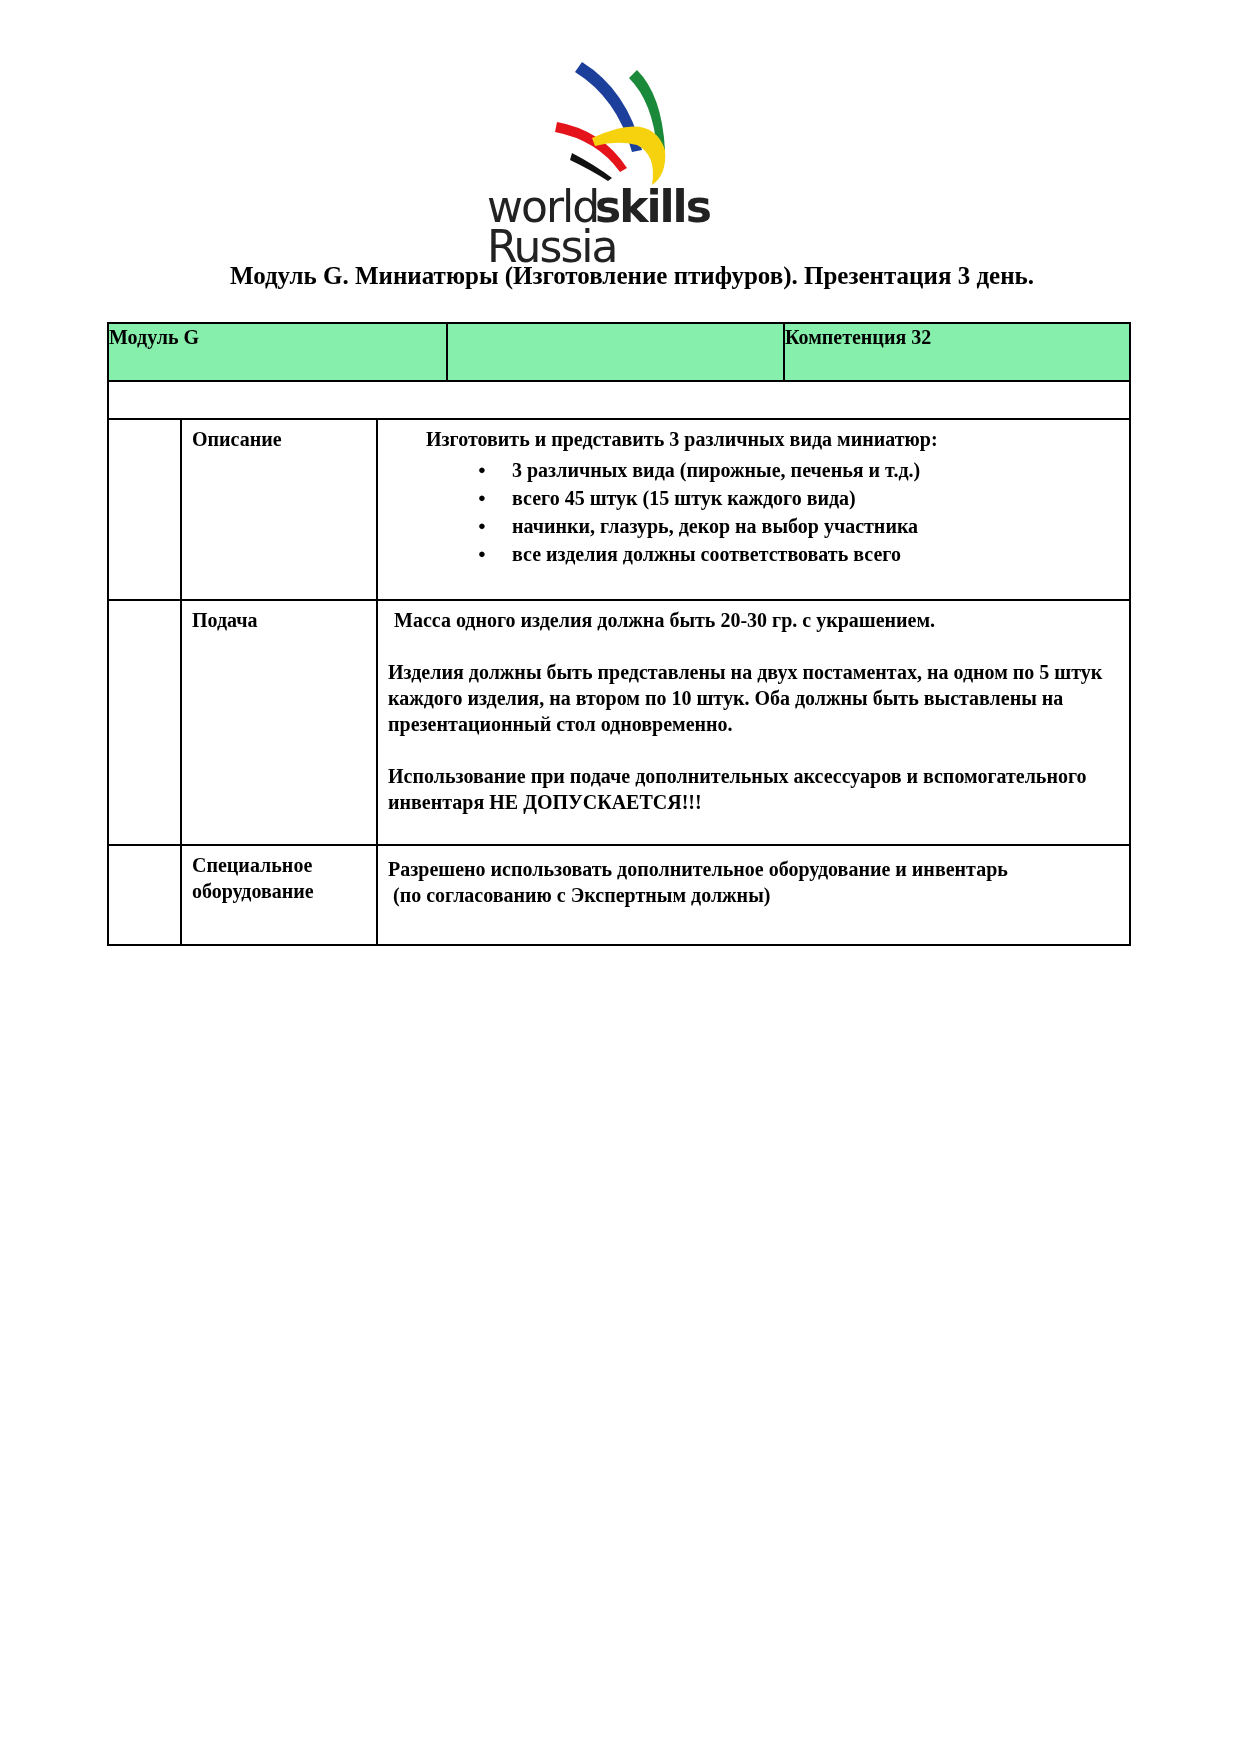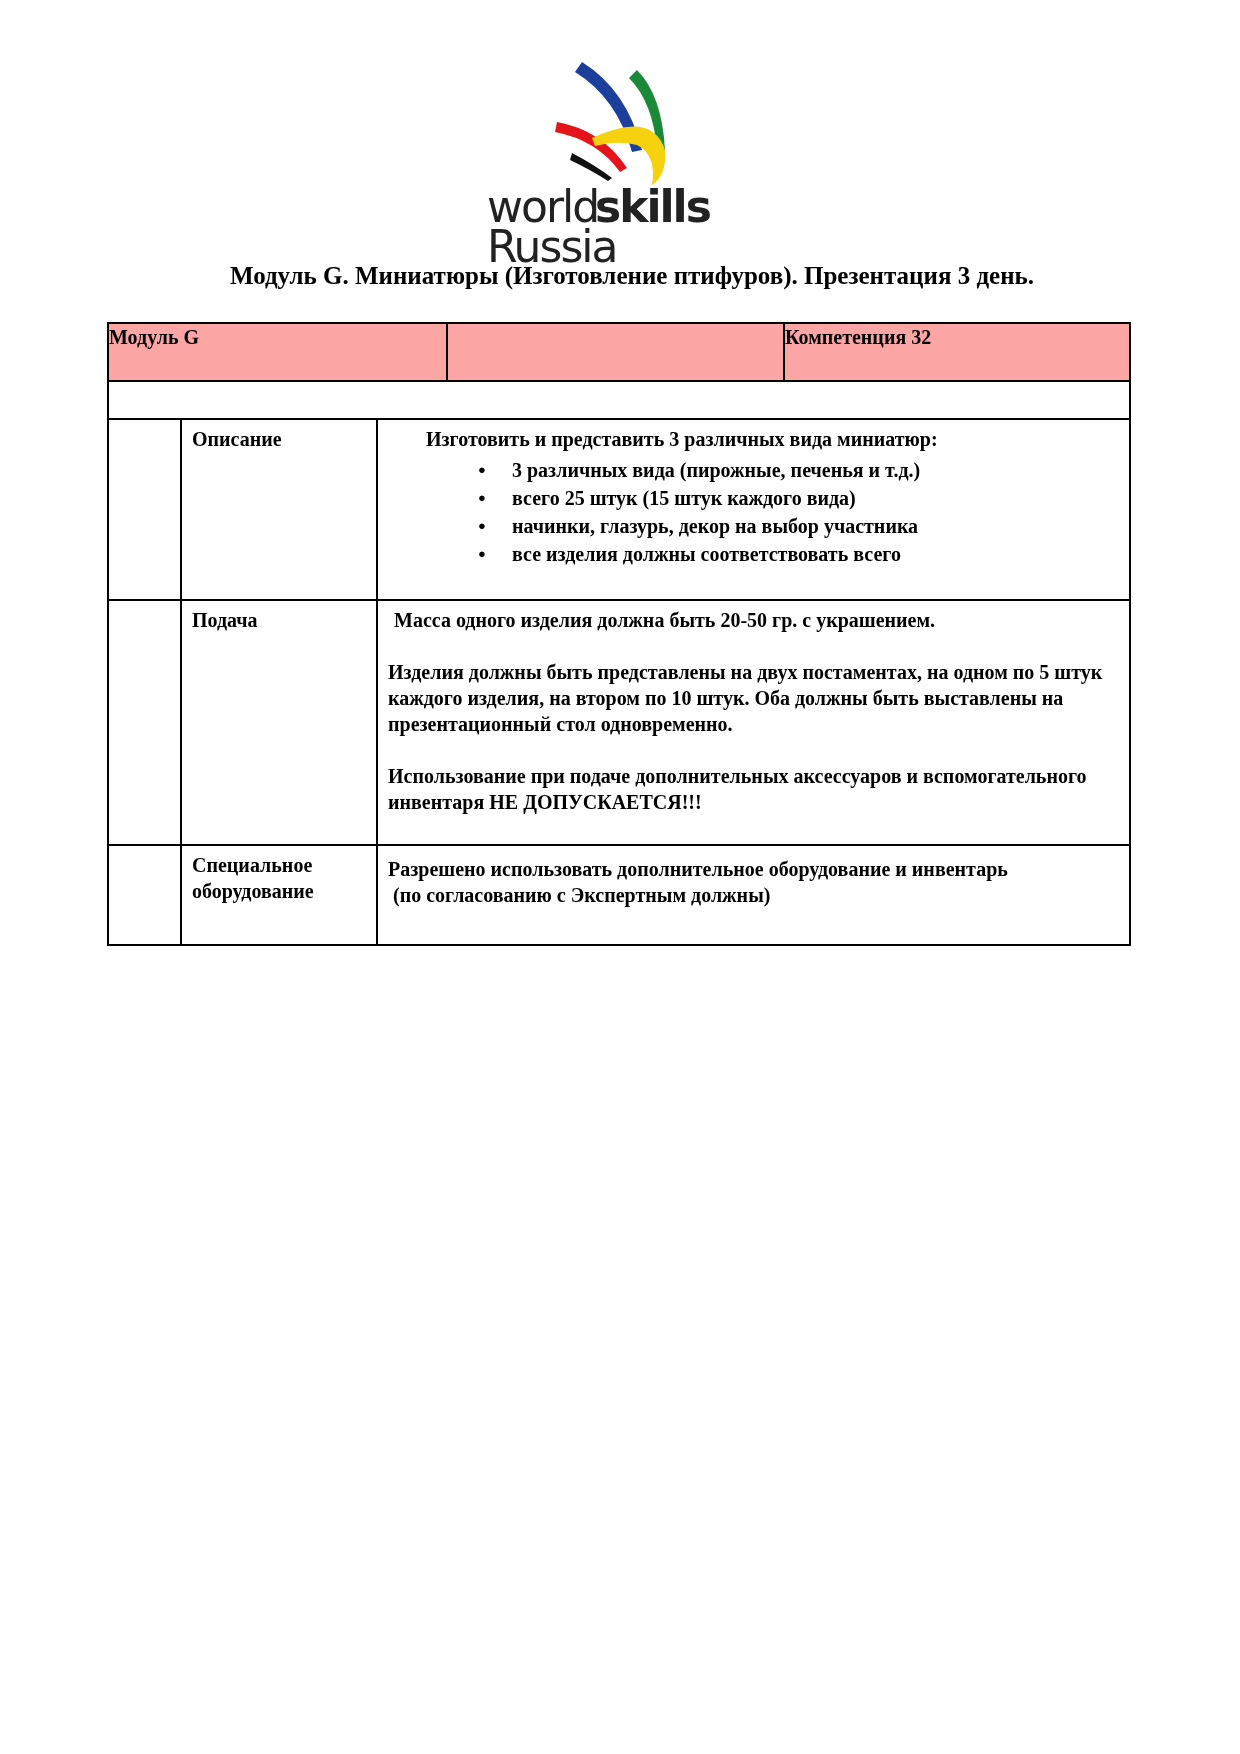--- a/index.html
+++ b/index.html
@@ -6,21 +6,21 @@
   body { width: 1240px; height: 1754px; position: relative; overflow: hidden;
          font-family: "Liberation Serif", serif; color: #000; }
   .logo { position: absolute; left: 487px; top: 50px; width: 250px; height: 215px; }
   .logo svg { width: 100%; height: 100%; }
   .title { position: absolute; left: 0; width: 1240px; top: 262px; text-align: center;
            font-weight: bold; font-size: 25px; padding-left: 12px; }
   table.main { position: absolute; left: 107px; top: 322px; width: 1022px;
                border-collapse: collapse; table-layout: fixed; }
   table.main td { border: 2px solid #000; vertical-align: top; padding: 0;
                   font-weight: bold; font-size: 20px; line-height: 26px; }
-  .hdr-row td { background: #fca5a5; height: 56px; padding: 4px 10px 0 10px; }
+  .hdr-row td { background: #86efac; height: 56px; padding: 4px 10px 0 10px; }
   .empty-row td { height: 36px; }
   .label { padding: 6px 10px 0 10px !important; }
   .content { padding: 6px 10px 0 10px !important; }
   .r-desc td { height: 173px; }
   .r-serv td { height: 237px; }
   .r-ingr td { height: 100px; }
   .r-equip td { height: 92px; }
   .desc-intro { padding-left: 38px; }
   ul.bullets { margin: 4px; padding-left: 0; list-style: none; }
   ul.bullets li { padding-left: 120px; position: relative; line-height: 28px; }
@@ -64,32 +64,32 @@
     <td colspan="5"></td>
   </tr>
 
   <tr class="r-desc">
     <td></td>
     <td class="label">Описание</td>
     <td colspan="3" class="content">
       <div class="desc-intro">Изготовить и представить 3 различных вида  миниатюр:</div>
       <ul class="bullets">
         <li>3 различных вида (пирожные, печенья и т.д.)</li>
-        <li>всего 25 штук (15 штук каждого вида)</li>
+        <li>всего 45 штук (15 штук каждого вида)</li>
         <li>начинки, глазурь, декор  на выбор участника</li>
         <li>все изделия должны соответствовать всего</li>
       </ul>
     </td>
   </tr>
 
   <tr class="r-serv">
     <td></td>
     <td class="label">Подача</td>
     <td colspan="3" class="content">
-      <p class="para indent1"> Масса одного изделия должна быть 20-50 гр. с украшением.</p>
+      <p class="para indent1"> Масса одного изделия должна быть 20-30 гр. с украшением.</p>
       <p class="para">Изделия должны быть представлены  на двух постаментах, на одном по  5 штук каждого изделия, на втором по 10 штук. Оба должны быть выставлены на презентационный стол одновременно.</p>
       <p class="para">Использование при подаче дополнительных аксессуаров и вспомогательного инвентаря НЕ ДОПУСКАЕТСЯ!!!</p>
     </td>
   </tr>
 
 
   <tr class="r-equip">
     <td></td>
     <td class="label">
       <div>Специальное</div>

